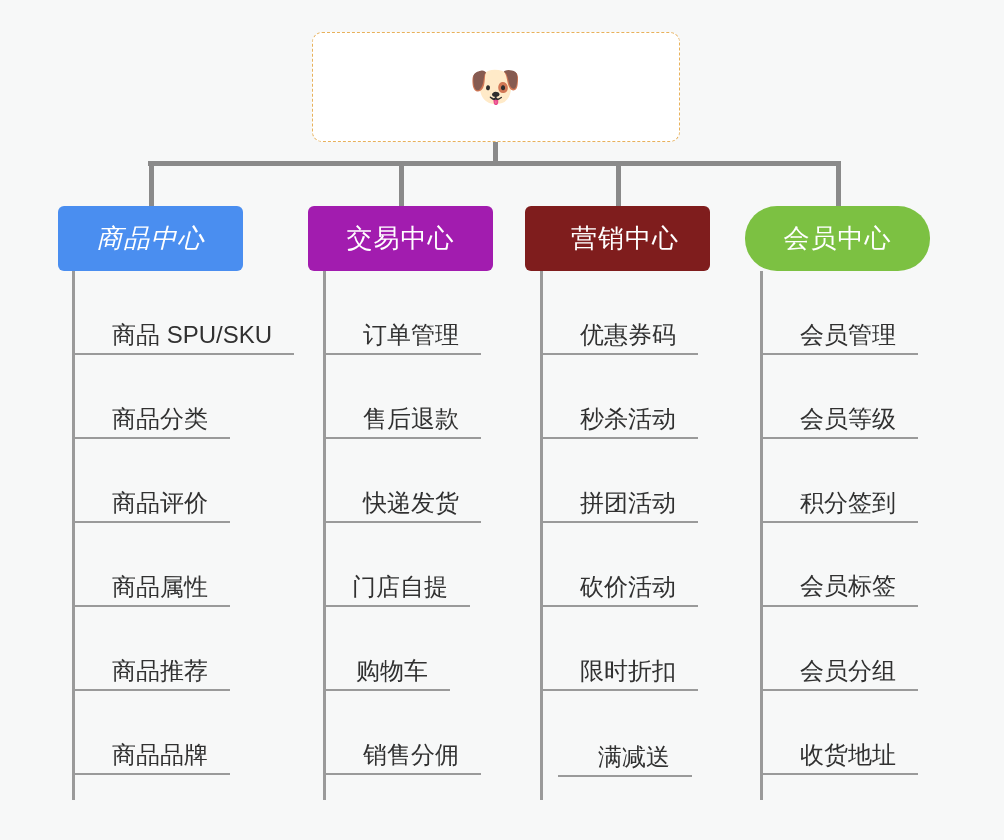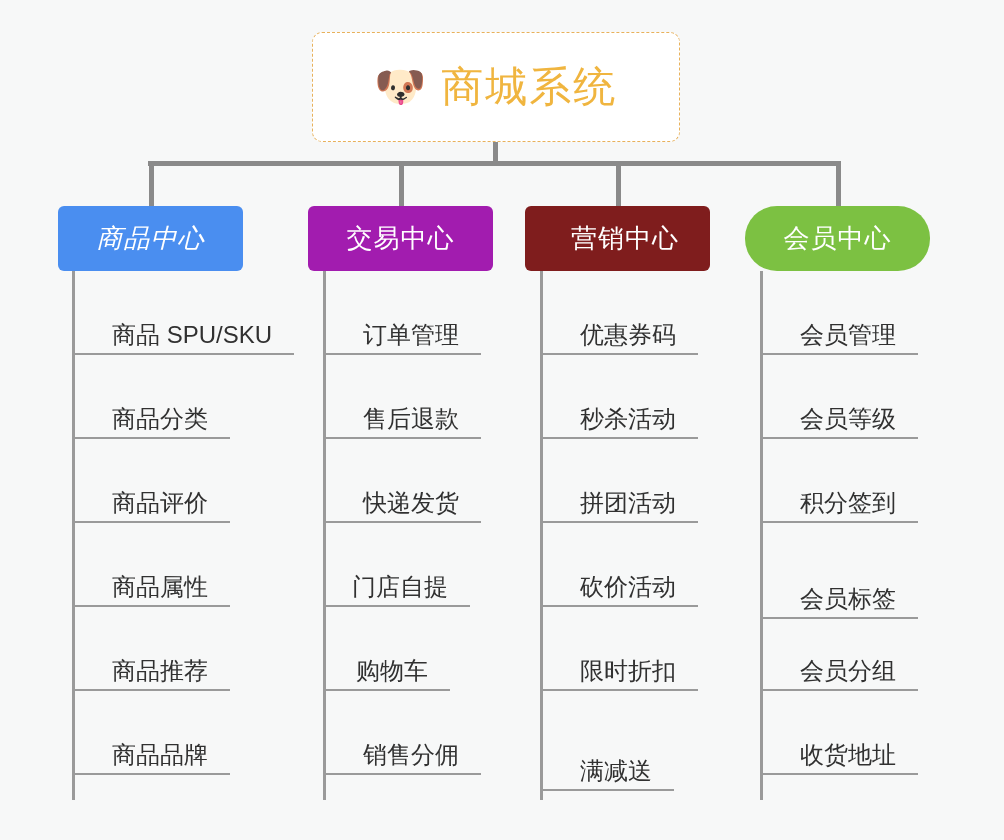--- a/index.html
+++ b/index.html
@@ -120,21 +120,20 @@
     line-height: 1.15;
   }
 </style>
 </head>
 <body>
 
 <div id="chart">
 
   <div class="root-node">
     <span class="root-icon">🐶</span>
-    <span class="root-title">商城系统</span>
   </div>
 
   <div class="conn conn-stem"></div>
   <div class="conn conn-bus"></div>
   <div id="drops">
       <div class="conn conn-drop" style="left: 148.5px;"></div>
       <div class="conn conn-drop" style="left: 398.5px;"></div>
       <div class="conn conn-drop" style="left: 615.5px;"></div>
       <div class="conn conn-drop" style="left: 835.5px;"></div>
     </div>
@@ -201,39 +200,39 @@
         </div>
         <div class="leaf-item" style="top: 168px;">
           <span class="leaf-text">拼团活动</span>
         </div>
         <div class="leaf-item" style="top: 252px;">
           <span class="leaf-text">砍价活动</span>
         </div>
         <div class="leaf-item" style="top: 336px;">
           <span class="leaf-text">限时折扣</span>
         </div>
-        <div class="leaf-item" style="top: 436px;">
+        <div class="leaf-item" style="top: 422px; margin-left: 18px;">
           <span class="leaf-text">满减送</span>
         </div>
       </div>
       <div class="cat-box" style="left: 745px; background: rgb(124, 193, 66); border-radius: 32px;">
         <span class="cat-label">会员中心</span>
       </div>
       <div class="leaf-col" style="left: 760px;">
         <div class="leaf-trunk"></div>
         <div class="leaf-item" style="top: 0px;">
           <span class="leaf-text">会员管理</span>
         </div>
         <div class="leaf-item" style="top: 84px;">
           <span class="leaf-text">会员等级</span>
         </div>
         <div class="leaf-item" style="top: 168px;">
           <span class="leaf-text">积分签到</span>
         </div>
-        <div class="leaf-item" style="top: 264px;">
+        <div class="leaf-item" style="top: 252px; font-family: Liberation Serif, serif;">
           <span class="leaf-text">会员标签</span>
         </div>
         <div class="leaf-item" style="top: 336px;">
           <span class="leaf-text">会员分组</span>
         </div>
         <div class="leaf-item" style="top: 420px;">
           <span class="leaf-text">收货地址</span>
         </div>
       </div>
     </div>

